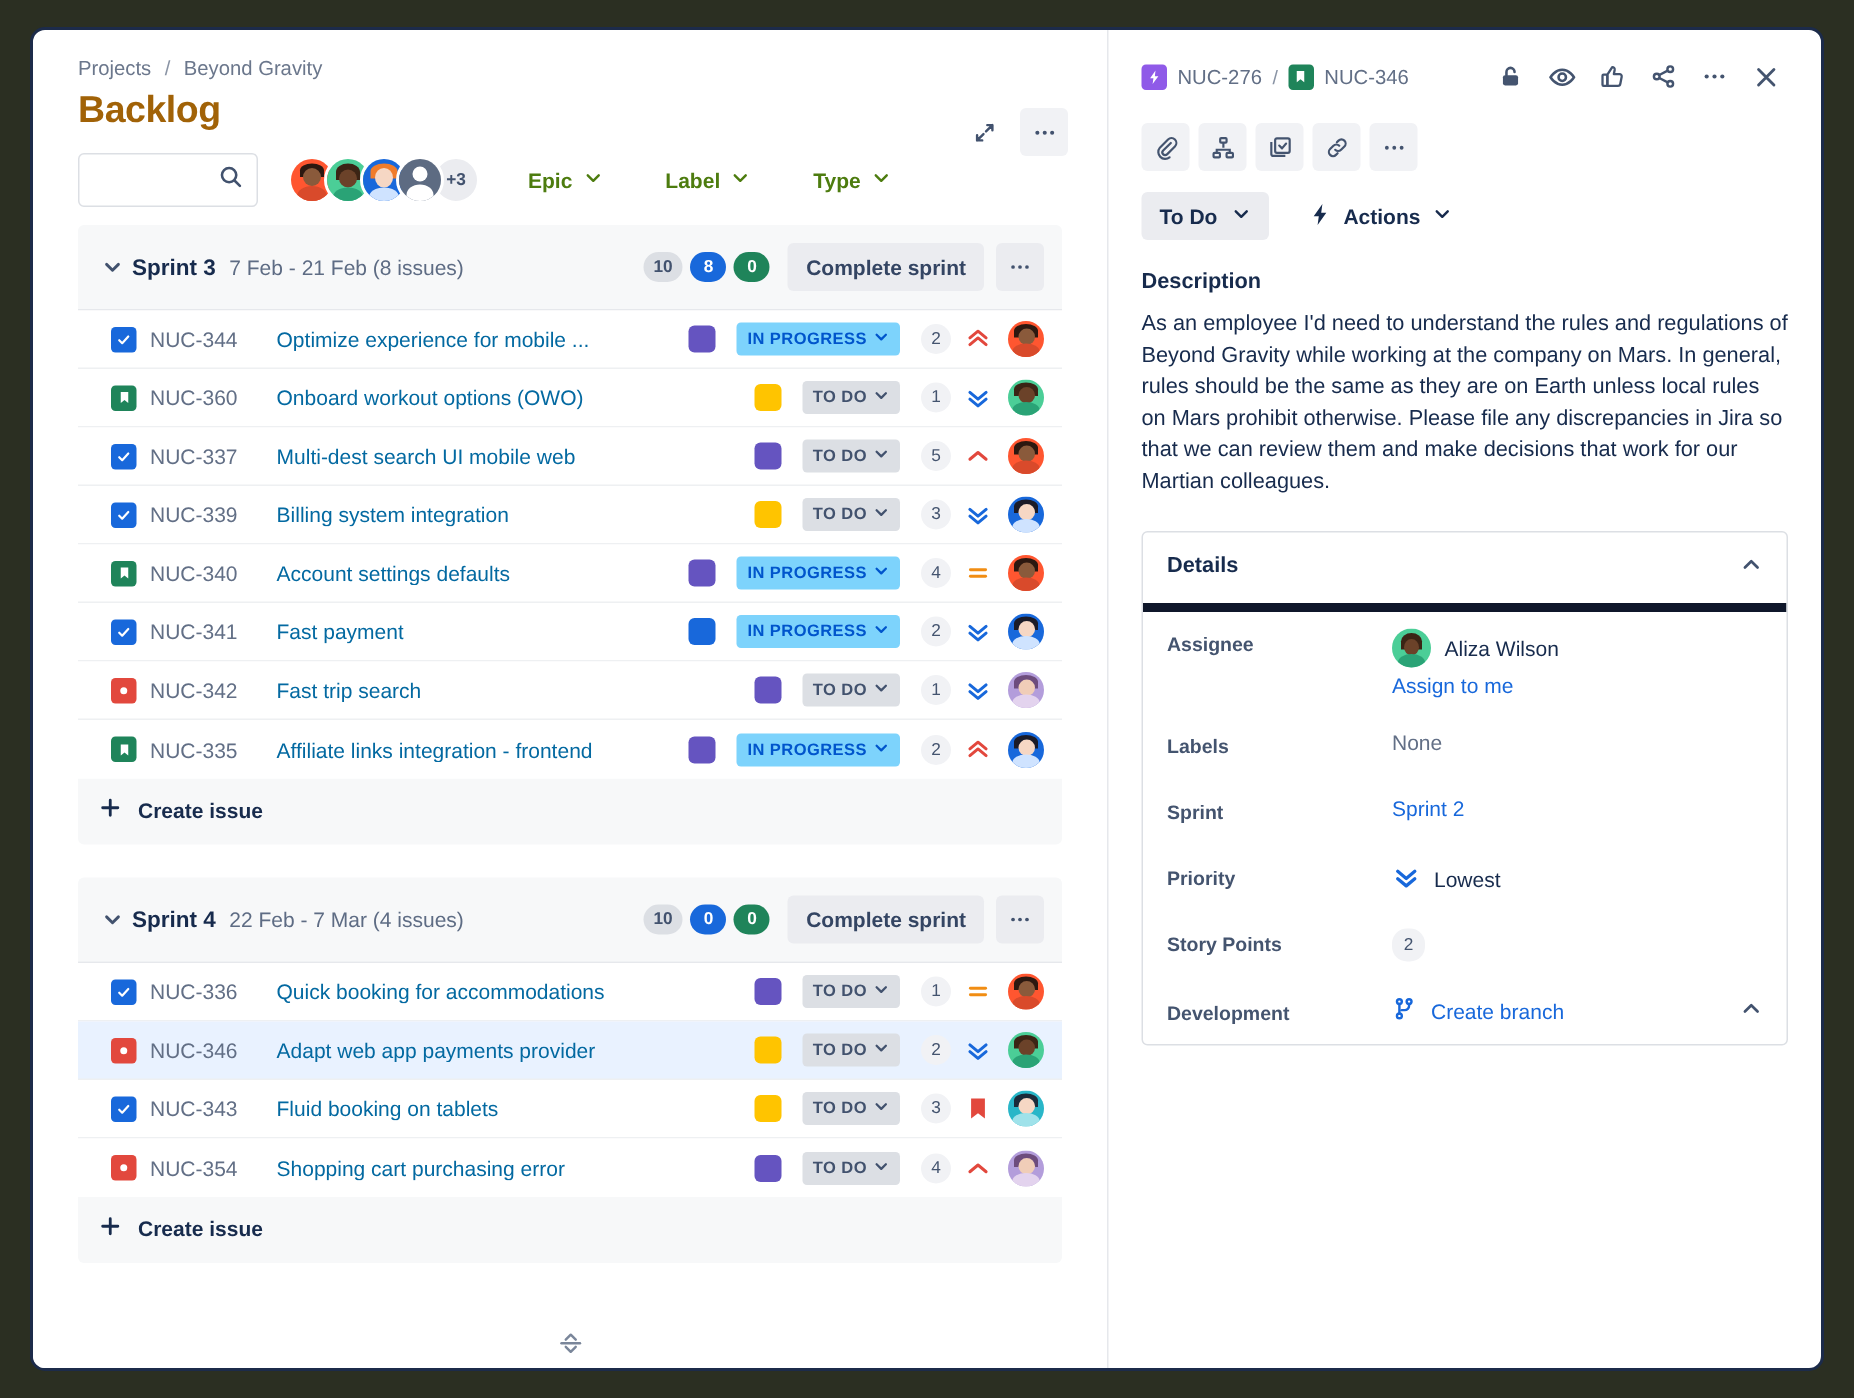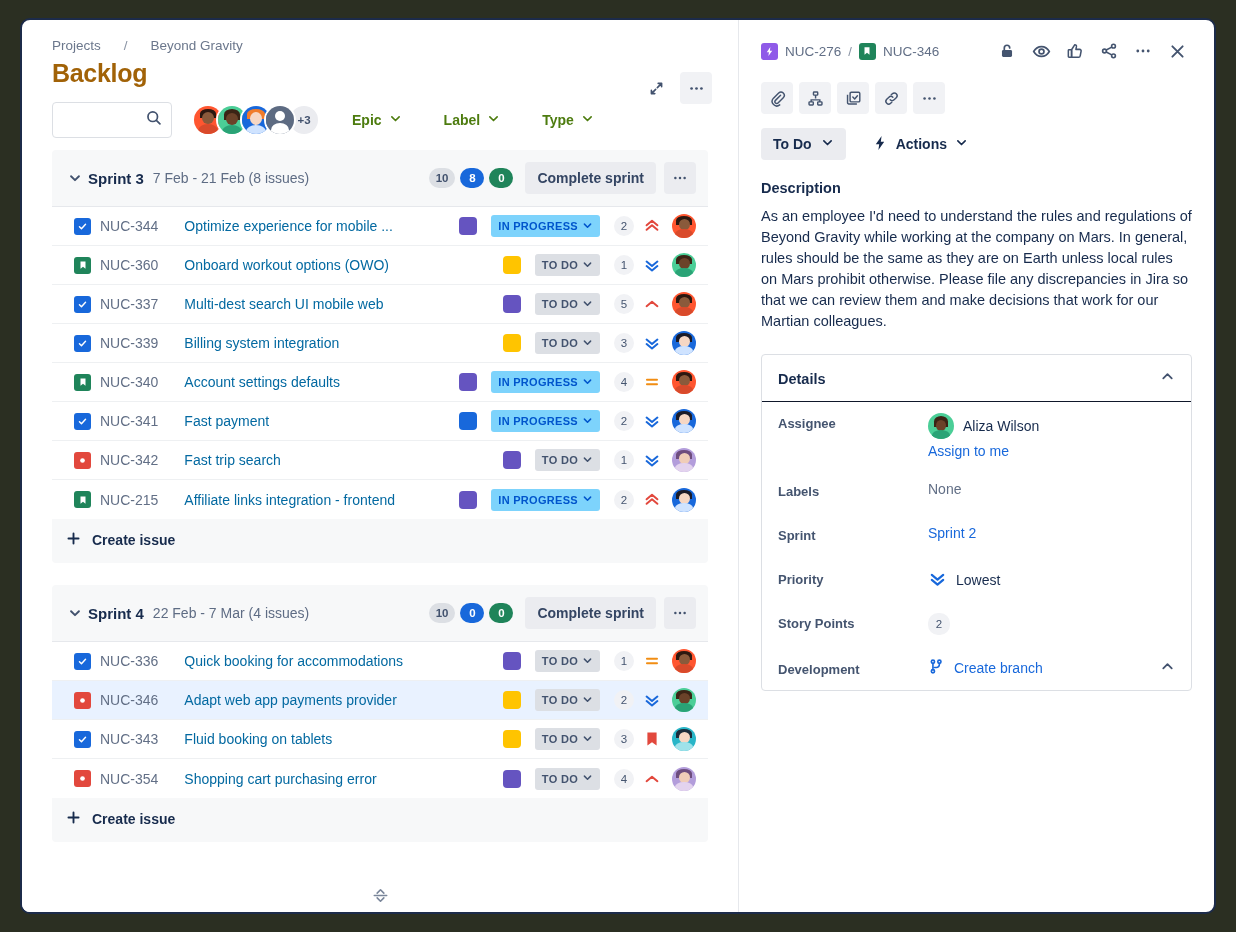--- a/index.html
+++ b/index.html
@@ -30,21 +30,21 @@
   .right-pane {
     flex: 1;
     border-left: 1px solid #e6e8ec;
     display: flex; flex-direction: column;
     min-height: 0;
     overflow: hidden;
   }
 
   
   .hdr { padding: 18px 30px 0 30px; }
-  .breadcrumb { font-size: 13.5px; color: #6b778c; display: flex; gap: 23px; }
+  .breadcrumb { font-size: 13.5px; color: #6b778c; display: flex; gap: 9px; }
   .breadcrumb a { color: #6b778c; text-decoration: none; }
   .breadcrumb .sep { color: #8993a4; }
   .page-title {
     font-size: 25px; font-weight: bold; color: #a16207;
     margin-top: 6px; letter-spacing: -0.3px;
   }
 
   .hdr-right {
     position: absolute; right: 26px; top: 52px;
     display: flex; align-items: center; gap: 8px;
@@ -245,22 +245,22 @@
   }
   .dp-desc {
     font-size: 14.5px; color: #172b4d; line-height: 1.45;
     padding: 10px 22px 0 22px;
   }
   .details-card {
     margin: 22px 22px 0 22px;
     border: 1px solid #dcdfe4; border-radius: 4px; overflow: hidden;
   }
   .details-hdr {
-    display: flex; align-items: flex-end; padding: 14px 16px;
-    border-bottom: 1px solid #0f172a;
+    display: flex; align-items: flex-start; padding: 14px 16px;
+    border-bottom: 6px solid #0f172a;
   }
   .details-hdr span { font-size: 14.5px; font-weight: bold; color: #172b4d; }
   .details-hdr .chev { margin-left: auto; color: #42526e; cursor: pointer; }
   .drow { display: flex; padding: 11px 16px; align-items: flex-start; min-height: 44px; }
   .dlabel { width: 150px; font-size: 13px; font-weight: bold; color: #44546f; padding-top: 3px; flex: none; }
   .dval { font-size: 14px; color: #172b4d; display: flex; flex-direction: column; gap: 4px; }
   .dval-row { display: flex; align-items: center; gap: 9px; }
   .link { color: #1868db; text-decoration: none; cursor: pointer; font-size: 14px; }
   .muted { color: #626f86; }
   .dval .sp-badge { min-width: 22px; height: 22px; }
@@ -643,21 +643,21 @@
                     </div>
                   </span>
                 </span>
               </div>
               <div class="issue-row">
                 <div class="type-icon type-story">
                   <svg width="10" height="10" viewBox="0 0 16 16" fill="#fff">
                     <path d="M4 2.2h8v11.6l-4-3.1-4 3.1z"></path>
                   </svg>
                 </div>
-                <a class="issue-key" href="#">NUC-215</a>
+                <a class="issue-key" href="#">NUC-335</a>
                 <span class="issue-summary">Affiliate links integration - frontend</span>
                 <span class="issue-right">
                   <span class="epic-chip" style="background:#6554c0"></span>
                   <span class="status-chip status-prog">
                     <span>IN PROGRESS</span>
                     <span><svg width="11" height="11" viewBox="0 0 16 16" fill="none" stroke="currentColor" stroke-width="2.2" stroke-linecap="round" stroke-linejoin="round">
                         <path d="M3.5 6l4.5 4.5L12.5 6"></path>
                       </svg></span>
                   </span>
                   <span style="width:34px;display:flex;justify-content:flex-end;margin-right:7px">

